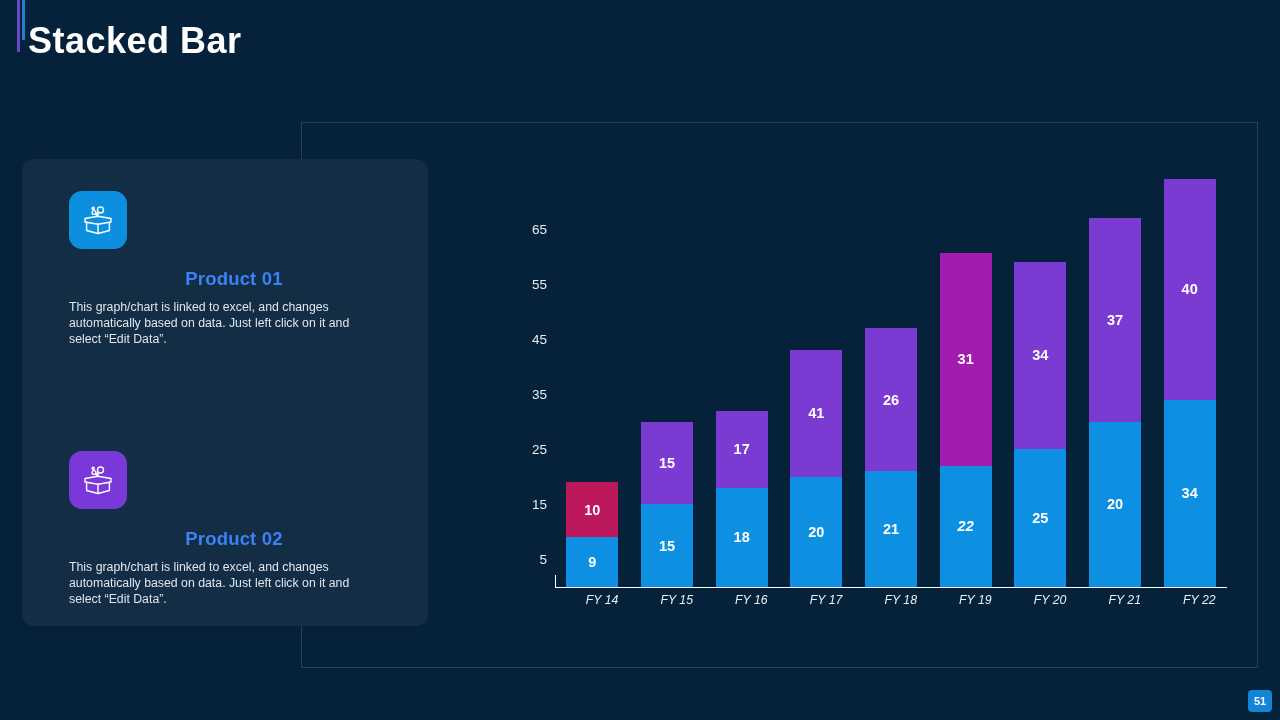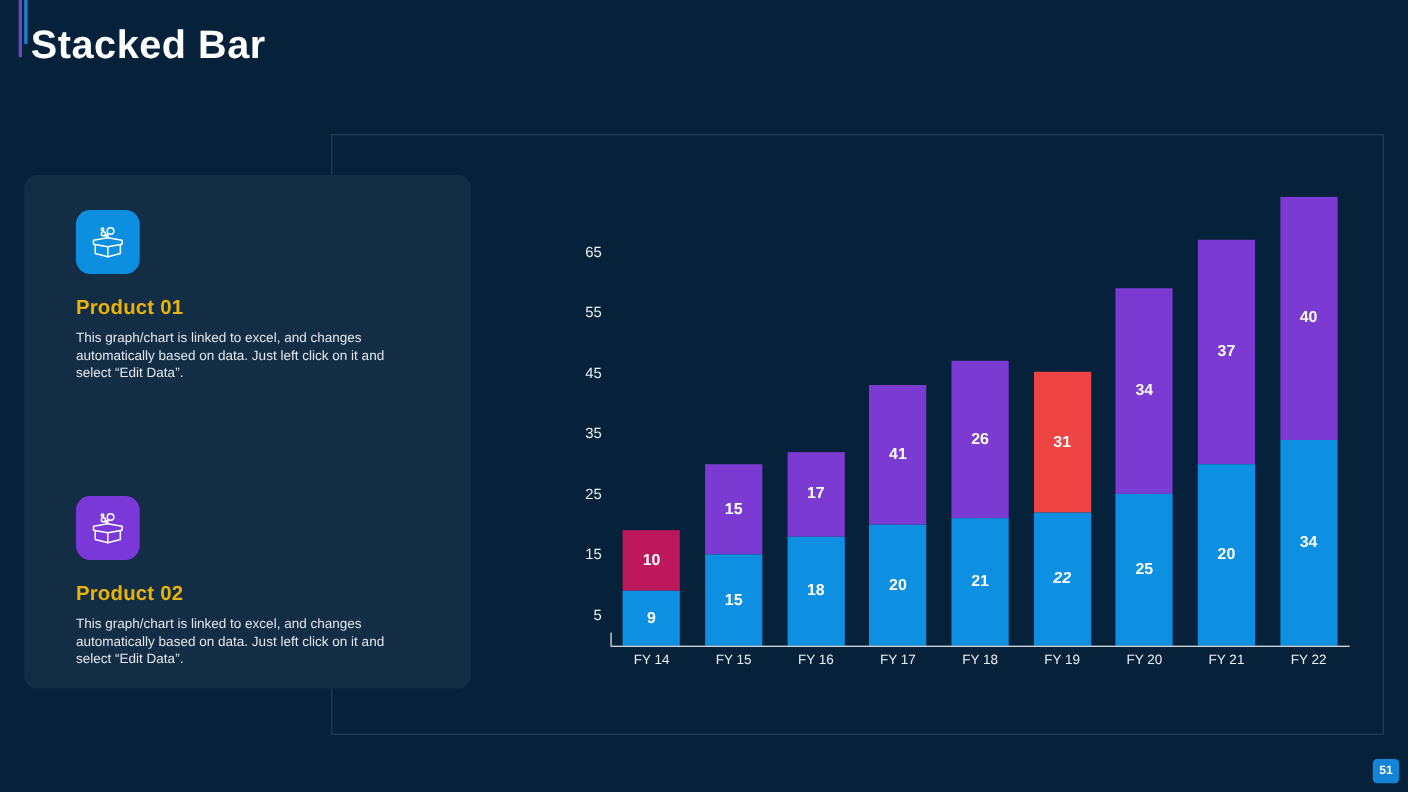--- a/index.html
+++ b/index.html
@@ -36,22 +36,23 @@
   .product-block{position:absolute;left:47px;width:330px;}
   #product-block-0{top:32px;}
   #product-block-1{top:292px;}
   .product-icon{
     width:58px;height:58px;border-radius:13px;
     display:flex;align-items:center;justify-content:center;
   }
   .product-icon.blue{background:#0d8fe0;}
   .product-icon.purple{background:#7b38d8;}
   .product-title{
-    margin-top:19px;font-size:18.5px;font-weight:bold;color:#eab308;
+    margin-top:19px;font-size:18.5px;font-weight:bold;color:#3b82f6;
     letter-spacing:0.2px;
+    text-align:center;
   }
   .product-desc{
     margin-top:9px;font-size:12.3px;line-height:16.2px;color:#dfe6ee;
     width:308px;
   }
   
   #chart-area{position:absolute;left:0;top:0;width:957px;height:546px;}
   #y-axis-title{
     position:absolute;left:-8px;top:170px;
     width:230px;text-align:center;
@@ -81,22 +82,22 @@
     display:flex;flex-direction:column;justify-content:flex-end;
   }
   .seg{
     position:relative;display:flex;align-items:center;justify-content:center;
     font-size:14.5px;font-weight:bold;color:#ffffff;
   }
   .seg.p2{background:#7b3bd2;}
   .seg.p1{background:#0d90e2;}
   .x-labels{position:absolute;left:253px;top:470px;width:672px;height:24px;}
   .x-label{
-    position:absolute;top:0;width:52px;text-align:center;
-    font-size:12.3px;color:#eaf0f6;
+    position:absolute;top:0;width:52px;text-align:right;
+    font-size:12.3px;color:#eaf0f6;font-style:italic;
   }
   
   #page-badge{
     position:absolute;right:8px;bottom:8px;
     width:24px;height:22px;border-radius:4px;
     background:#1484d6;color:#ffffff;
     font-size:11px;font-weight:bold;
     display:flex;align-items:center;justify-content:center;
   }
 </style>
@@ -136,21 +137,21 @@
         </div>
         <div class="bar-group" style="left: 235.333px;">
           <div class="seg p2" style="height: 126.811px; background: rgb(123, 59, 210);">41</div>
           <div class="seg p1" style="height: 110.27px; background: rgb(13, 144, 226);">20</div>
         </div>
         <div class="bar-group" style="left: 310px;">
           <div class="seg p2" style="height: 143.351px; background: rgb(123, 59, 210);">26</div>
           <div class="seg p1" style="height: 115.784px; background: rgb(13, 144, 226);">21</div>
         </div>
         <div class="bar-group" style="left: 384.667px;">
-          <div class="seg p2" style="height: 128px; background: #ef4444;">31</div>
+          <div class="seg p2" style="height: 213px; background: #a21caf;">31</div>
           <div class="seg p1" style="height: 121.297px; background: rgb(13, 144, 226); font-style: italic;">22</div>
         </div>
         <div class="bar-group" style="left: 459.333px;">
           <div class="seg p2" style="height: 187.459px; background: rgb(123, 59, 210);">34</div>
           <div class="seg p1" style="height: 137.838px; background: rgb(13, 144, 226);">25</div>
         </div>
         <div class="bar-group" style="left: 534px;">
           <div class="seg p2" style="height: 204px; background: rgb(123, 59, 210);">37</div>
           <div class="seg p1" style="height: 165.405px; background: rgb(13, 144, 226);">20</div>
         </div>

